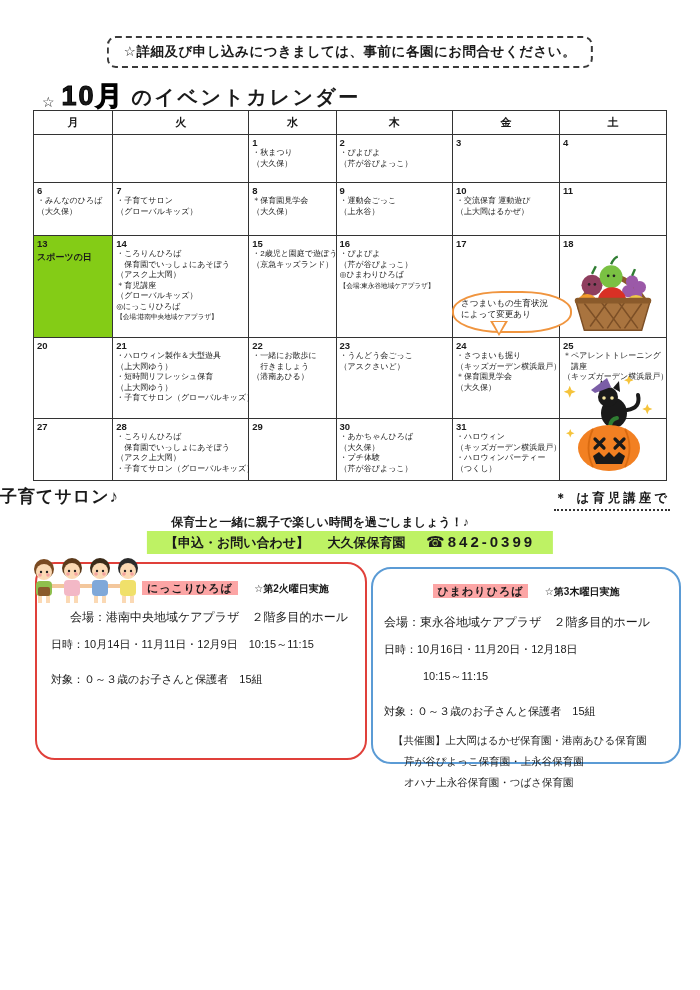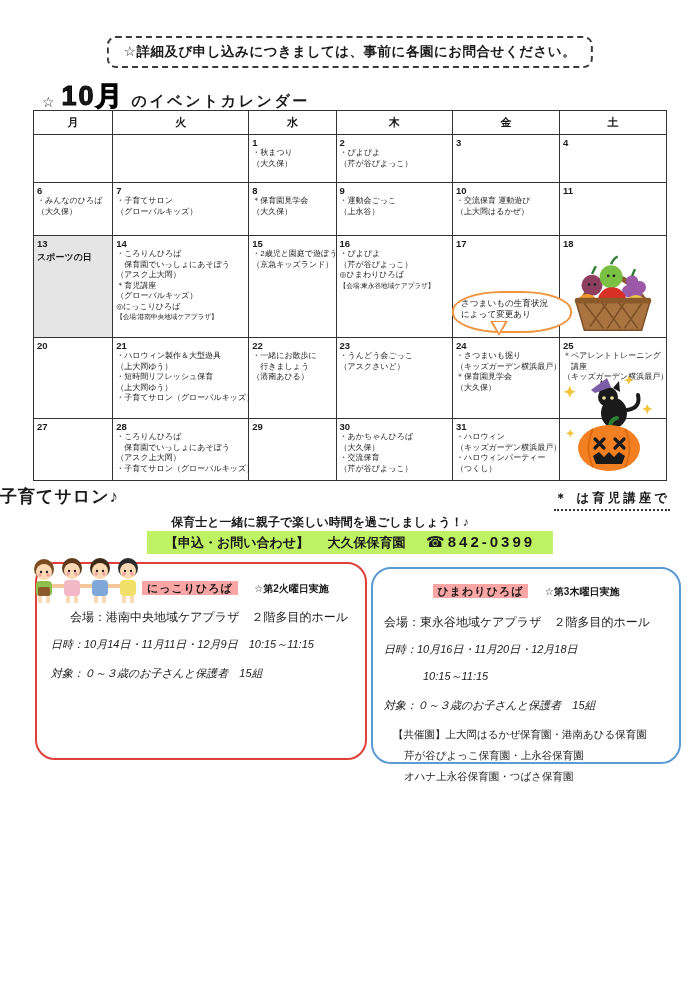--- a/index.html
+++ b/index.html
@@ -8,34 +8,34 @@
 
   
   .banner{position:absolute;top:36px;left:50%;transform:translateX(-50%);
           border:2px dashed #3a3a3a;border-radius:9px;padding:5px 15px;
           font-size:13.5px;font-weight:900;white-space:nowrap;letter-spacing:.5px;}
 
   
   .title-row{position:absolute;left:42px;top:78px;display:flex;align-items:flex-end;gap:7px;white-space:nowrap;}
   .title-star{font-size:14px;font-weight:700;padding-bottom:4px;}
   .title-month{font-size:27px;font-weight:900;letter-spacing:2px;-webkit-text-stroke:1px #000;}
-  .title-rest{font-size:15px;font-weight:900;letter-spacing:2.5px;padding-bottom:3px;}
+  .title-rest{font-size:20px;font-weight:900;letter-spacing:2.5px;padding-bottom:3px;}
   .title-note{font-size:10.5px;font-weight:700;padding-bottom:4px;}
 
   
   .cal-wrap{position:absolute;left:33px;top:110px;width:634px;}
   table.cal{width:100%;border-collapse:collapse;table-layout:fixed;}
   .cal th{border:1px solid #333;height:21px;font-size:11px;font-weight:700;background:#fff;}
   .cal td{border:1px solid #333;vertical-align:top;padding:2px 3px 1px 3px;overflow:visible;}
   .cal tbody tr:nth-child(1){height:48px;}
   .cal tbody tr:nth-child(2){height:53px;}
   .cal tbody tr:nth-child(3){height:93px;}
   .cal tbody tr:nth-child(4){height:81px;}
   .cal tbody tr:nth-child(5){height:62px;}
-  .cal td.gray{background:#e5e5e5;}
+  .cal td.gray{background:#84cc16;}
   .day-num{font-size:9.5px;font-weight:700;line-height:11px;}
   .evt-line{font-size:8px;line-height:10.5px;white-space:pre;letter-spacing:0;}
   .evt-line.small{font-size:6.8px;letter-spacing:-.2px;}
   .evt-line.sports{font-size:9px;font-weight:700;margin-top:3px;}
   td .illu{display:block;margin:1px auto 0 auto;}
 
   
   .bubble{position:absolute;left:419px;top:181px;width:104px;height:30px;background:#fff;
           border:2px solid #f0953f;border-radius:50px/20px;padding:5px 5px 3px 7px;
           font-size:8.6px;line-height:11px;z-index:5;}
@@ -62,28 +62,28 @@
   
   .box{position:absolute;border-radius:20px;background:#fff;}
   .box-left{left:35px;top:562px;width:328px;height:194px;border:2.5px solid #e0403a;}
   .box-right{left:371px;top:567px;width:306px;height:193px;border:2.5px solid #5b9bd5;}
   .box-title-row{white-space:nowrap;}
   .box-left .box-title-row{margin:14px 0 0 105px;}
   .box-right .box-title-row{margin:12px 0 0 0;text-align:center;}
   .hl{background:#fca5a5;font-size:11px;font-weight:900;padding:1px 5px;letter-spacing:1px;}
   .sched{font-size:10px;font-weight:700;margin-left:12px;}
   .box-line{font-size:12px;white-space:nowrap;}
-  .box-line.sm{font-size:11px;font-style:italic;}
+  .box-line.sm{font-size:11px;}
   .box-left .box-line{padding-left:14px;}
   .box-right .box-line{padding-left:11px;}
   .box-left .l-venue{margin-top:13px;padding-left:33px;}
   .box-right .l-venue{margin-top:15px;}
   .l-date{margin-top:11px;}
   .l-date2{margin-top:12px;padding-left:50px !important;}
-  .l-aud{margin-top:14px;}
+  .l-aud{margin-top:20px;}
   .cohost{margin-top:11px;font-size:10.5px;line-height:21px;}
   .box-left .cohost{padding-left:23px;}
   .box-right .cohost{padding-left:20px;}
   .cohost div{white-space:nowrap;}
   .cohost div:not(:first-child){padding-left:11px;}
   .kids{position:absolute;left:-9px;top:-8px;z-index:6;}
 </style>
 </head>
 <body>
 
@@ -285,21 +285,21 @@
               <div class="evt-line">（アスク上大岡）</div>
               <div class="evt-line">・子育てサロン（グローバルキッズ）</div>
             </td>
             <td>
               <div class="day-num">29</div>
             </td>
             <td>
               <div class="day-num">30</div>
               <div class="evt-line">・あかちゃんひろば</div>
               <div class="evt-line">（大久保）</div>
-              <div class="evt-line">・交流保育</div>
+              <div class="evt-line">・プチ体験</div>
               <div class="evt-line">（芹が谷ぴよっこ）</div>
             </td>
             <td>
               <div class="day-num">31</div>
               <div class="evt-line">・ハロウィン</div>
               <div class="evt-line">（キッズガーデン横浜最戸）</div>
               <div class="evt-line">・ハロウィンパーティー</div>
               <div class="evt-line">（つくし）</div>
             </td>
             <td>

